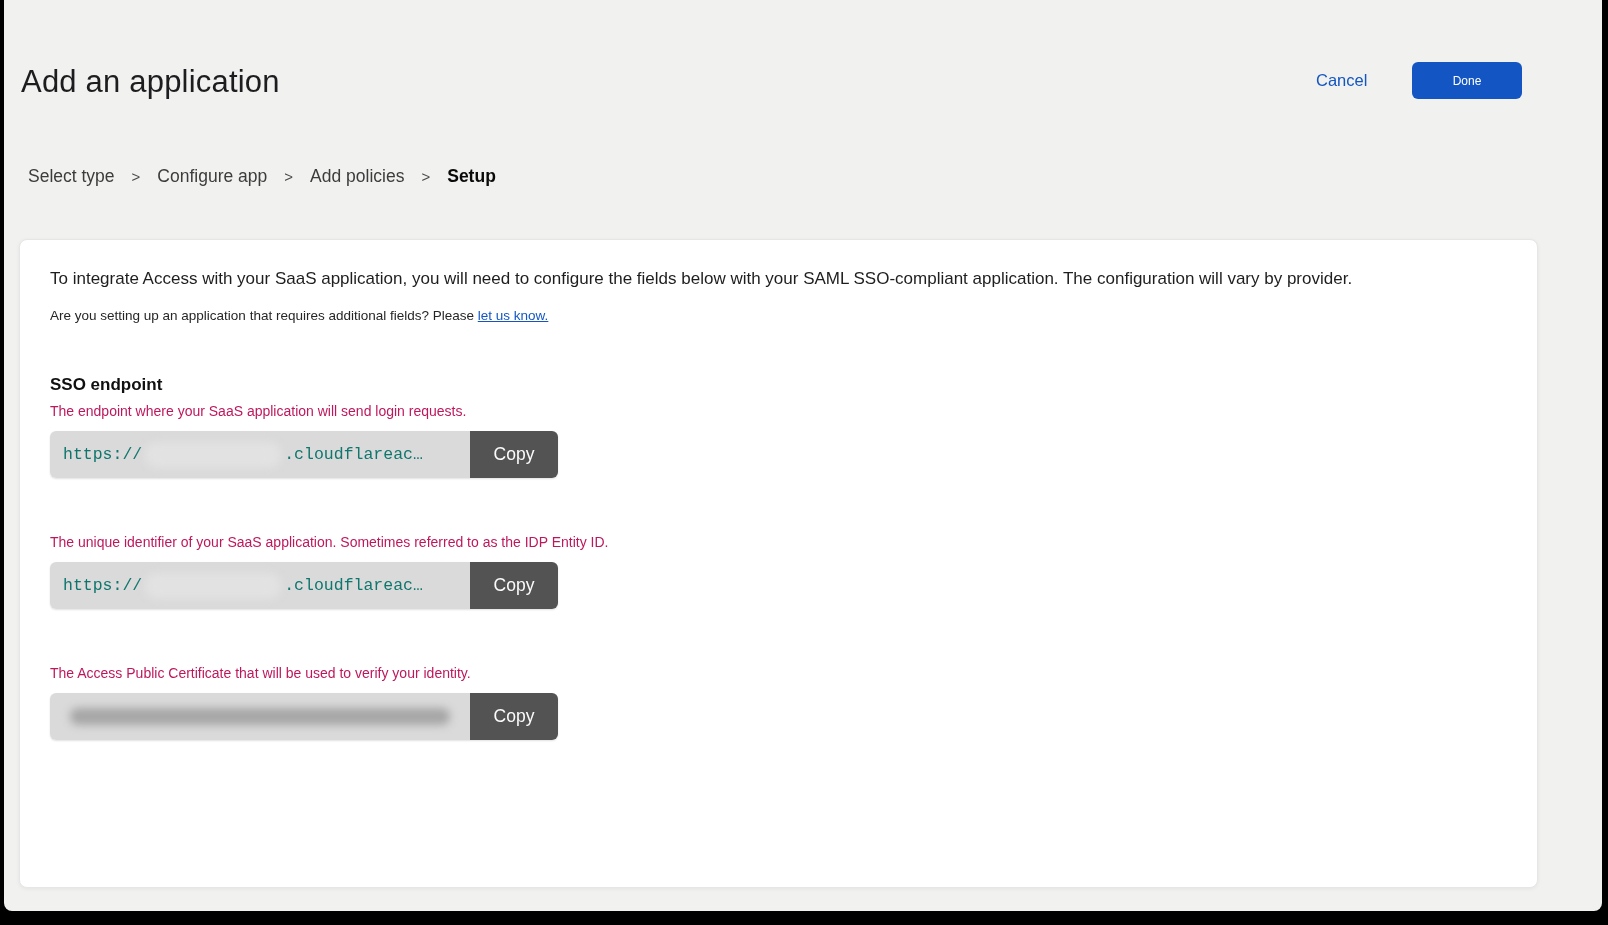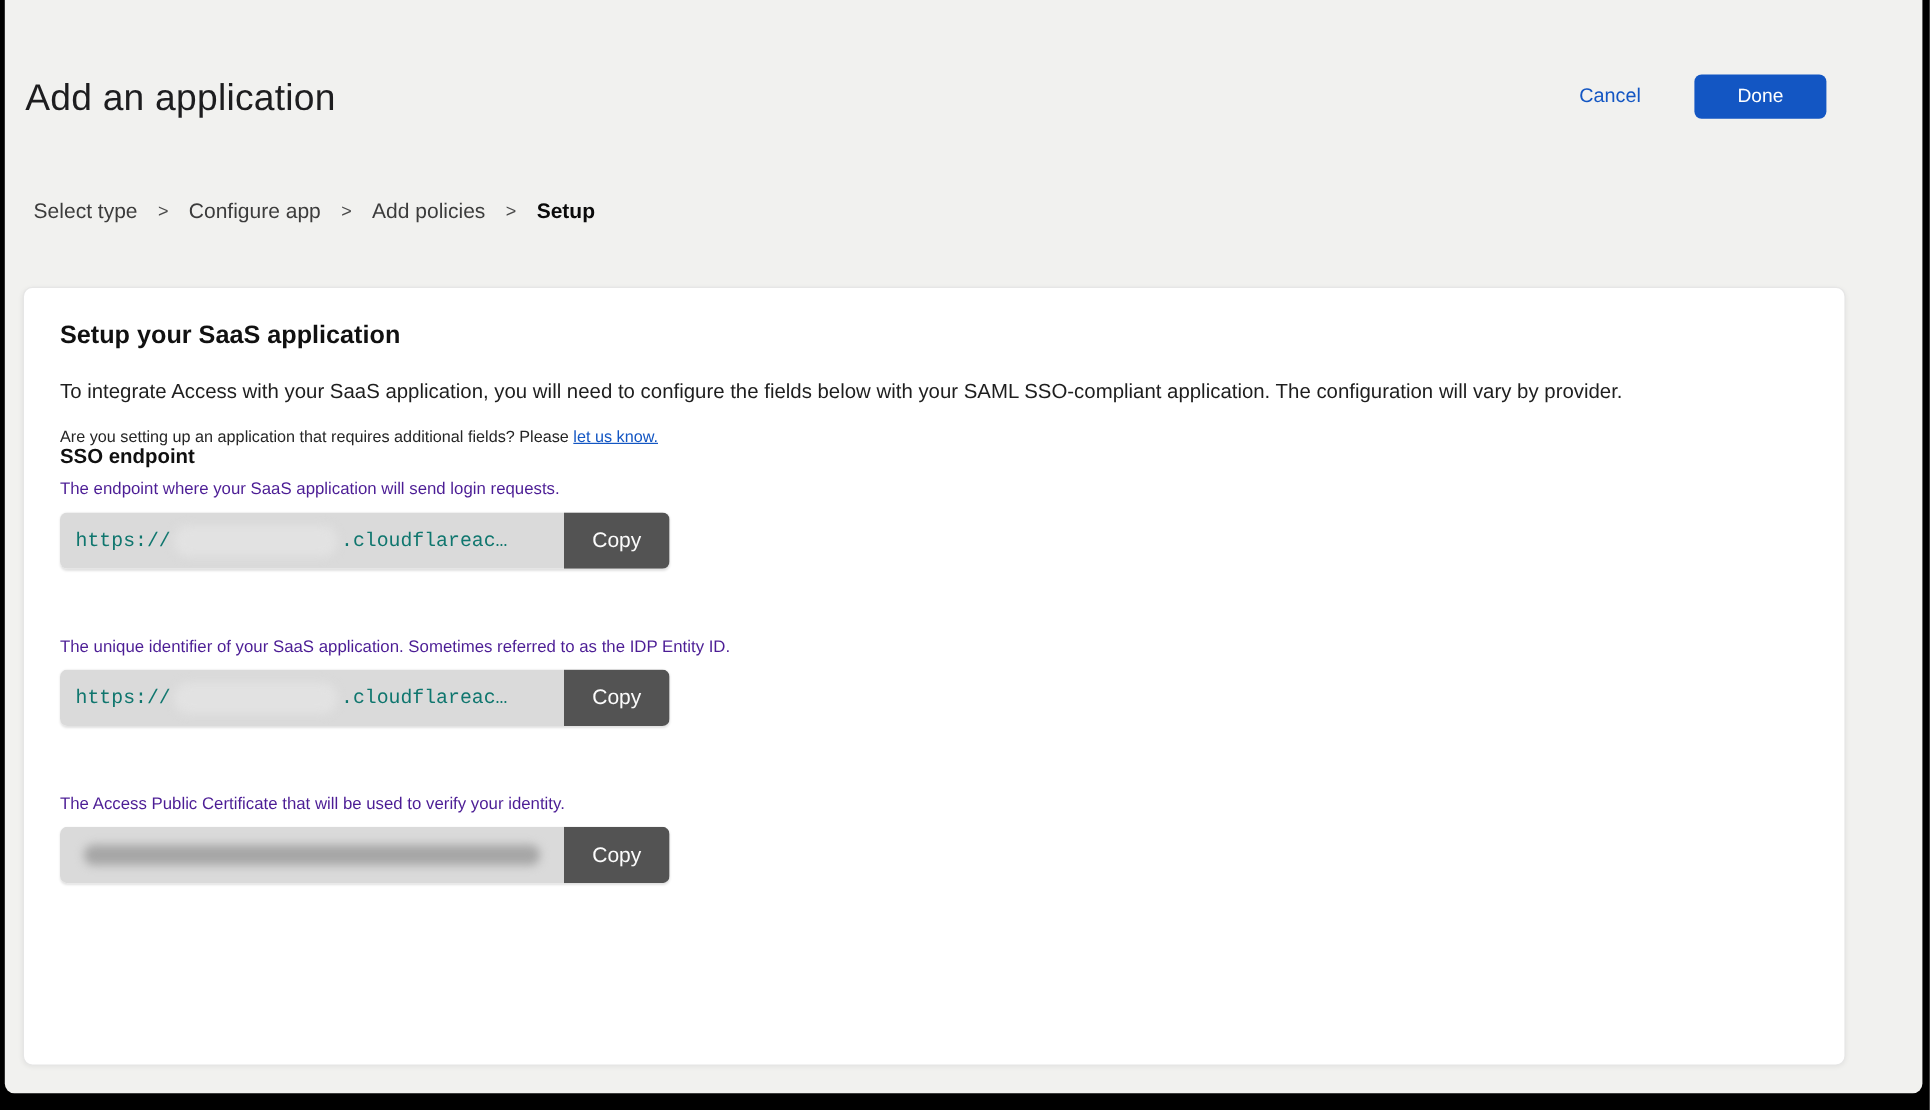--- a/index.html
+++ b/index.html
@@ -18,21 +18,21 @@
   .page-title {
     position:absolute; left:17px; top:64px;
     font-size:31px; font-weight:400; color:#1d1d1f; letter-spacing:.2px;
   }
   .cancel-link {
     position:absolute; left:1312px; top:71px;
     font-size:16.5px; color:#1356c3; cursor:pointer; text-decoration:none;
   }
   .done-btn {
     position:absolute; left:1408px; top:62px; width:110px; height:37px;
-    background:#1356c3; color:#fff; font-size:16px; font-family:"Liberation Sans", sans-serif;
+    background:#1356c3; color:#fff; font-size:12px; font-family:"Liberation Sans", sans-serif;
     border:none; border-radius:6px; cursor:pointer;
   }
 
   
   .breadcrumb {
     position:absolute; left:24px; top:166px;
     display:flex; align-items:center; font-size:17.5px; color:#3c3c3c;
   }
   .breadcrumb .step { cursor:pointer; }
   .breadcrumb .sep { margin:0 17px; color:#4a4a4a; font-size:15px; }
@@ -40,27 +40,27 @@
 
   
   .card {
     position:absolute; left:15px; top:239px; width:1519px; height:649px;
     background:#ffffff; border:1px solid #e6e6e6; border-radius:8px;
     box-shadow:0 1px 4px rgba(0,0,0,0.06);
     padding:28px 28px 28px 30px;
   }
   .card-heading { font-size:21px; font-weight:bold; color:#111; margin-bottom:24px; }
   .card-intro  { font-size:17px; color:#1e1e1e; margin-bottom:18px; line-height:22px; }
-  .card-note   { font-size:13.5px; color:#262626; }
+  .card-note   { font-size:13.5px; color:#262626; margin-bottom:52px; }
   .card-note a { color:#1356c3; text-decoration:underline; cursor:pointer; }
 
   .field { margin-bottom:56px; }
   .field:last-child { margin-bottom:0; }
   .field-label { font-size:17px; font-weight:bold; color:#101010; margin-bottom:8px; }
-  .field-desc  { font-size:14px; color:#4c1d95; margin-bottom:12px; }
+  .field-desc  { font-size:14px; color:#be185d; margin-bottom:12px; }
 
   .value-row {
     display:flex; width:508px; height:47px;
     border-radius:6px; overflow:hidden;
     box-shadow:0 1px 2px rgba(0,0,0,0.12);
   }
   .value-box {
     flex:1; background:#dadada; display:flex; align-items:center;
     padding-left:13px; overflow:hidden; white-space:nowrap; cursor:text;
   }
@@ -92,21 +92,20 @@
       <span class="step">Select type</span>
       <span class="sep">&gt;</span>
       <span class="step">Configure app</span>
       <span class="sep">&gt;</span>
       <span class="step">Add policies</span>
       <span class="sep">&gt;</span>
       <span class="step active">Setup</span>
     </nav>
 
     <section class="card">
-      <h2 class="card-heading">Setup your SaaS application</h2>
       <p class="card-intro">To integrate Access with your SaaS application, you will need to configure the fields below with your SAML SSO-compliant application. The configuration will vary by provider.</p>
       <p class="card-note"><span>Are you setting up an application that requires additional fields? Please </span><a>let us know.</a></p>
 
       <div class="field">
         <h3 class="field-label">SSO endpoint</h3>
         <p class="field-desc">The endpoint where your SaaS application will send login requests.</p>
         <div class="value-row">
           <div class="value-box">
             <span class="mono">https://</span>
             <span class="redact redact-mid"></span>

